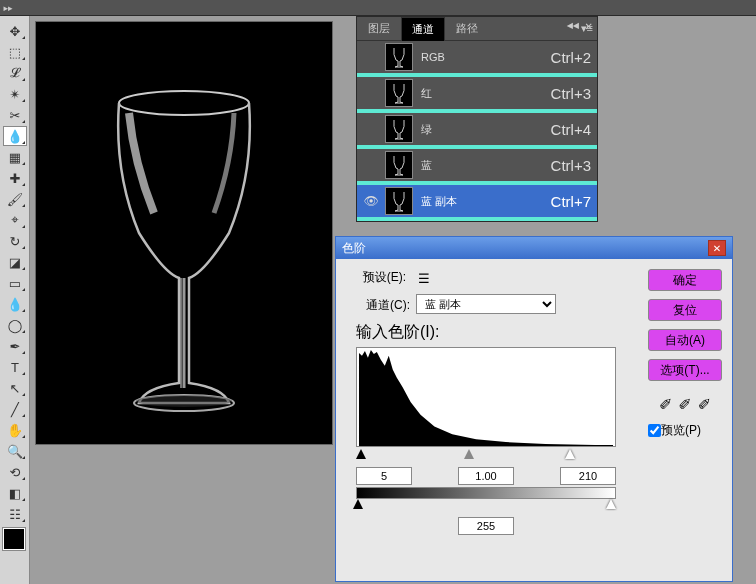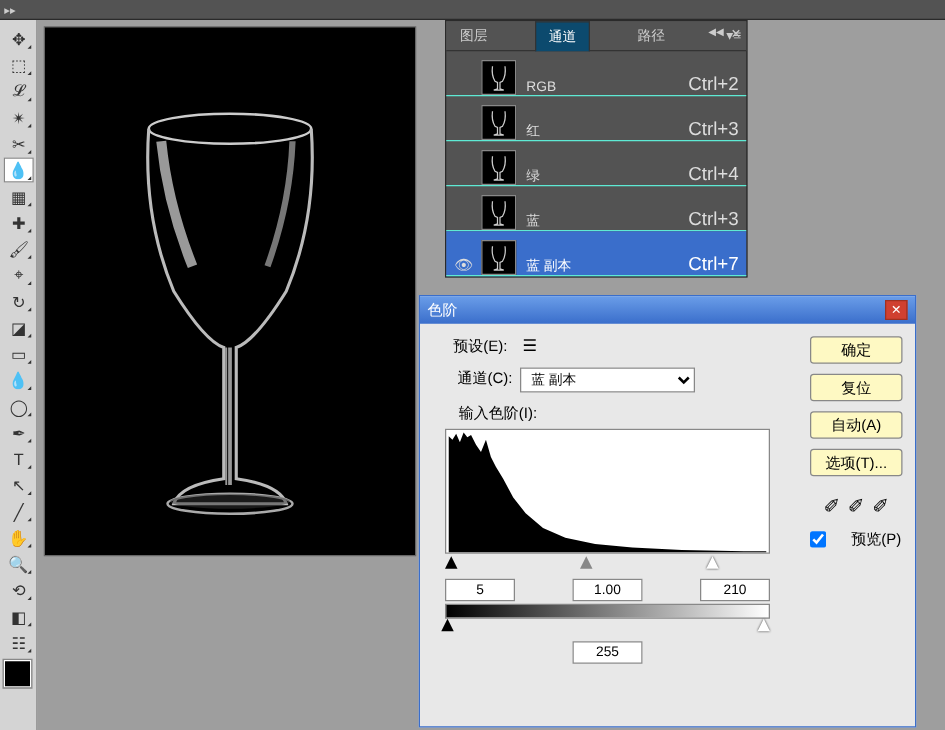--- a/index.html
+++ b/index.html
@@ -13,65 +13,65 @@
 .tool.active { background: #fff; border: 1px solid #888; }
 .tool .corner { position: absolute; right: 1px; bottom: 1px; width: 0; height: 0; border-right: 3px solid #333; border-top: 3px solid transparent; }
 .swatch { width: 22px; height: 22px; margin: 4px 3px; background: #000; border: 1px solid #fff; outline: 1px solid #888; }
 
 .canvas-area { position: absolute; left: 30px; top: 16px; width: 320px; height: 440px; background: #9e9e9e; padding: 6px; }
 .document { width: 296px; height: 422px; background: #000; box-shadow: 0 0 0 1px #666; display: flex; align-items: center; justify-content: center; }
 .glass { width: 200px; height: 380px; position: relative; }
 .glass svg { width: 100%; height: 100%; }
 
 .channels-panel { position: absolute; left: 356px; top: 16px; width: 242px; background: #535353; border: 1px solid #2a2a2a; }
-.ch-header { height: 24px; display: flex; align-items: center; background: #535353; border-bottom: 1px solid #333; gap: 27px; }
+.ch-header { height: 24px; display: flex; align-items: center; background: #535353; border-bottom: 1px solid #333; }
 .ch-tab { padding: 4px 10px; font-size: 11px; color: #ccc; cursor: pointer; border: 1px solid transparent; }
-.ch-tab.active { background: #0c4a6e; border: 1px solid #333; border-bottom: none; color: #fff; }
+.ch-tab.active { background: #000000; border: 1px solid #333; border-bottom: none; color: #fff; }
 .ch-menu { margin-left: auto; margin-right: 4px; color: #ccc; font-size: 11px; cursor: pointer; }
 .ch-arrows { position: absolute; right: 18px; top: 4px; color: #ccc; font-size: 8px; }
 .ch-close { position: absolute; right: 4px; top: 4px; color: #ccc; font-size: 10px; cursor: pointer; }
 
-.ch-row { height: 36px; display: flex; align-items: flex-end; border-bottom: 1px solid #5eead4; padding: 0 6px; cursor: pointer; }
+.ch-row { height: 36px; display: flex; align-items: center; border-bottom: 4px solid #5eead4; padding: 0 6px; cursor: pointer; }
 .ch-row.selected { background: #3a6ecb; }
 .ch-eye { width: 16px; height: 16px; margin-right: 6px; display: flex; align-items: center; justify-content: center; color: #ddd; font-size: 12px; }
 .ch-thumb { width: 28px; height: 28px; background: #000; border: 1px solid #888; margin-right: 8px; display: flex; align-items: center; justify-content: center; }
 .ch-thumb svg { width: 18px; height: 24px; }
 .ch-name { font-size: 11px; color: #ddd; flex: 1; }
 .ch-row.selected .ch-name { color: #fff; }
 .ch-shortcut { font-size: 15px; color: #ddd; }
 .ch-row.selected .ch-shortcut { color: #fff; }
 
 .levels-dialog { position: absolute; left: 335px; top: 236px; width: 398px; height: 346px; background: #e8e8e8; border: 1px solid #3a6ecb; }
 .lv-title { height: 22px; background: linear-gradient(#6a9de8, #3a6ecb); display: flex; align-items: center; padding: 0 6px; color: #fff; font-size: 12px; }
 .lv-close { margin-left: auto; width: 18px; height: 16px; background: #d04030; color: #fff; display: flex; align-items: center; justify-content: center; font-size: 10px; cursor: pointer; border: 1px solid #a03020; }
 .lv-body { padding: 10px; position: relative; height: 324px; }
-.lv-row { display: flex; align-items: flex-start; margin-bottom: 8px; font-size: 12px; }
+.lv-row { display: flex; align-items: flex-end; margin-bottom: 8px; font-size: 12px; }
 .lv-label { width: 60px; text-align: right; margin-right: 6px; }
 .lv-select { flex: 1; max-width: 190px; height: 20px; border: 1px solid #888; background: #fff; font-size: 11px; padding: 0 4px; }
 .lv-gear { margin-left: 6px; font-size: 13px; cursor: pointer; }
 
 .lv-main { margin-left: 10px; width: 270px; }
-.lv-sublabel { font-size: 12px; margin: 4px 11px; }
+.lv-sublabel { font-size: 16px; margin: 4px 0; }
 .histo { width: 260px; height: 100px; border: 1px solid #888; background: #fff; position: relative; margin-bottom: 2px; }
 .histo svg { width: 100%; height: 100%; }
 .slider-track { width: 260px; height: 14px; position: relative; }
 .slider-tri { position: absolute; top: 0; width: 0; height: 0; border-left: 5px solid transparent; border-right: 5px solid transparent; cursor: pointer; }
 .tri-black { border-bottom: 10px solid #000; }
 .tri-gray { border-bottom: 10px solid #888; }
 .tri-white { border-bottom: 10px solid #fff; filter: drop-shadow(0 0 1px #333); }
 .lv-inputs { display: flex; justify-content: space-between; width: 260px; margin-top: 4px; }
 .lv-inputs input { width: 56px; height: 18px; border: 1px solid #888; text-align: center; font-size: 11px; }
 
 .out-gradient { width: 260px; height: 12px; background: linear-gradient(90deg, #000, #fff); border: 1px solid #888; margin-top: 2px; }
 
 .lv-buttons { position: absolute; right: 10px; top: 10px; width: 74px; }
-.lv-btn { width: 74px; height: 22px; border: 1px solid #888; background: #fef9c3; font-size: 12px; margin-bottom: 8px; cursor: pointer; border-radius: 3px; }
+.lv-btn { width: 74px; height: 22px; border: 1px solid #888; background: #d946ef; font-size: 12px; margin-bottom: 8px; cursor: pointer; border-radius: 3px; }
 .eyedrops { display: flex; gap: 6px; margin-top: 6px; margin-bottom: 8px; justify-content: center; }
 .eyedrops span { font-size: 16px; cursor: pointer; }
-.preview-chk { font-size: 12px; display: flex; align-items: center; gap: 20px; }
+.preview-chk { font-size: 12px; display: flex; align-items: center; gap: 0; }
 .preview-chk input { width: 13px; height: 13px; }
 </style>
 </head>
 <body>
 
 <div class="topbar">
   <div class="expand">▸▸</div>
 </div>
 
 <div class="toolbar">

